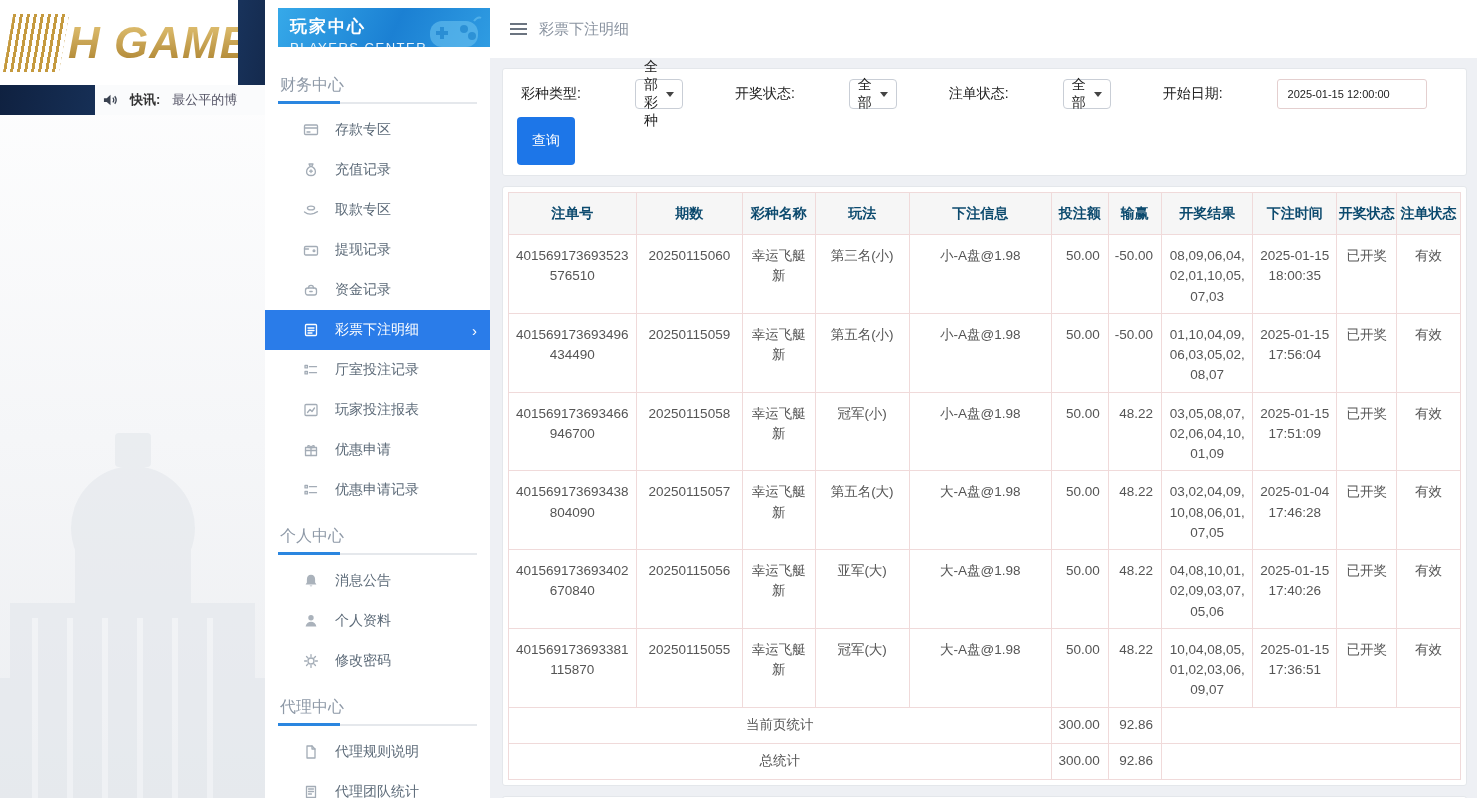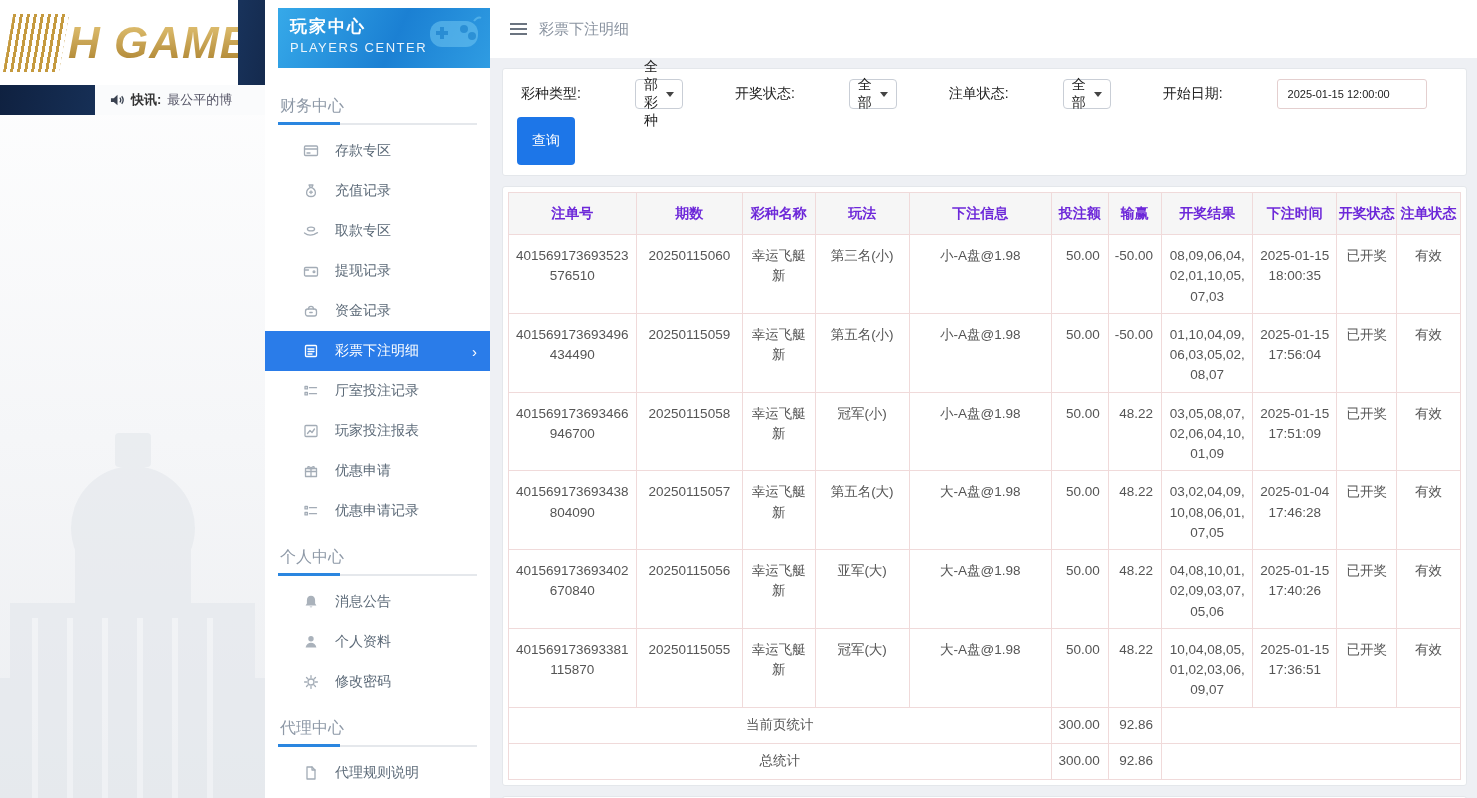--- a/index.html
+++ b/index.html
@@ -16,29 +16,29 @@
   .logo-card { position:absolute; left:0; top:0; width:238px; height:85px; background:#fff;
     display:flex; align-items:center; padding-left:8px; overflow:hidden; }
   .logo-bars { width:56px; height:58px; margin-right:4px; flex:none;
     background:repeating-linear-gradient(90deg,#c59a3f 0 3px,transparent 3px 7px);
     transform:skewX(-10deg); }
   .logo-text { font-size:44px; font-style:italic; font-weight:bold; color:#c59a3f;
     letter-spacing:1px; white-space:nowrap;
     background:linear-gradient(180deg,#e6c779,#a97f2c); -webkit-background-clip:text;
     background-clip:text; -webkit-text-fill-color:transparent; }
   .ticker-bar { position:absolute; left:95px; top:85px; width:170px; height:30px;
-    background:#fafbfc; display:flex; align-items:center; gap:6px; padding-left:15px;
+    background:#fafbfc; display:flex; align-items:center; gap:12px; padding-left:8px;
     overflow:hidden; white-space:nowrap; }
   .ticker-label { font-size:13px; font-weight:bold; color:#333; }
   .ticker-text { font-size:13px; color:#556; }
   .capitol { position:absolute; left:-45px; bottom:-10px; opacity:.55; }
   
   .sidebar { position:absolute; left:265px; top:0; width:225px; height:798px; background:#fff;
     overflow:hidden; }
-  .sb-header { margin:8px 0 0 13px; height:60px; position:relative; color:#fff;
+  .sb-header { margin:8px 0 0 13px; height:39px; position:relative; color:#fff;
     padding:7px 12px 0 12px; overflow:hidden;
     background:linear-gradient(115deg,#36a9e9 0%,#1b80d3 55%,#2f9ce2 100%); }
   .sb-title { font-size:17px; font-weight:bold; letter-spacing:2px; }
   .sb-sub { font-size:13px; letter-spacing:1.5px; color:rgba(255,255,255,.9); margin-top:2px; }
   .gamepad { position:absolute; right:8px; top:7px; opacity:.55; }
   .sb-body { padding:12px 13px 0 13px; }
   .sb-section { margin-top:16px; }
   .sb-section-title { font-size:16px; color:#8e99a7; margin:6px 0 6px 2px; }
   .sb-rule { height:2px; background:#e5e8ec; position:relative; margin-bottom:6px; }
   .sb-rule::before { content:""; position:absolute; left:0; top:-1px; height:3px; width:62px;
@@ -68,21 +68,21 @@
   .w-lottery { width:118px; } .w-draw { width:68px; } .w-order { width:54px; }
   .date-input { border:1px solid #e4cfcf; border-radius:3px; height:30px; width:150px;
     padding:0 10px; font-size:11px; color:#222; background:#fff; font-family:inherit; }
   .query-btn { margin-top:8px; background:#1d76e8; color:#fff; border:none; border-radius:4px;
     height:48px; padding:0 15px; font-size:14px; cursor:pointer; }
   
   .table-card { margin-top:10px; padding:5px; }
   table { width:100%; border-collapse:collapse; table-layout:fixed; font-size:13.5px; color:#555;
     border:1px solid #e2e2e2; }
   th,td { border:1px solid #f0dada; }
-  th { background:#f6f6f6; color:#6d28d9; font-weight:bold; height:42px; font-size:14px; }
+  th { background:#f6f6f6; color:#0c4a6e; font-weight:bold; height:42px; font-size:14px; }
   td { padding:11px 6px 6px; text-align:center; vertical-align:top; word-break:break-all;
     line-height:1.5; }
   tr.data-row { height:74px; }
   td.num { text-align:right; padding-right:8px; }
   tr.stats-row td { height:36px; vertical-align:middle; padding-top:0; padding-bottom:0; }
   
   .pager-card { margin-top:10px; height:46px; display:flex; align-items:center;
     justify-content:space-between; padding:0 14px; font-size:14px; color:#555; }
   .pager-right { display:flex; align-items:center; gap:11px; }
   .ptotal { color:#333; }

